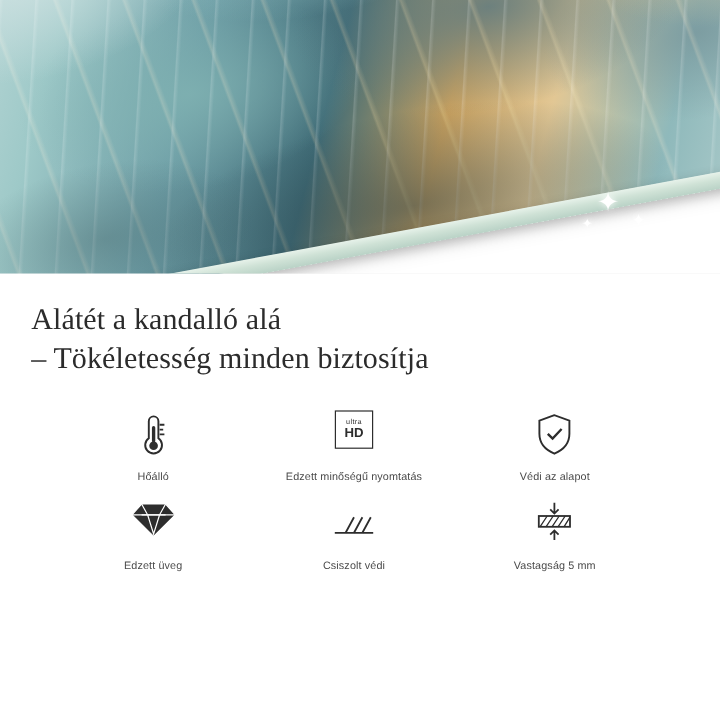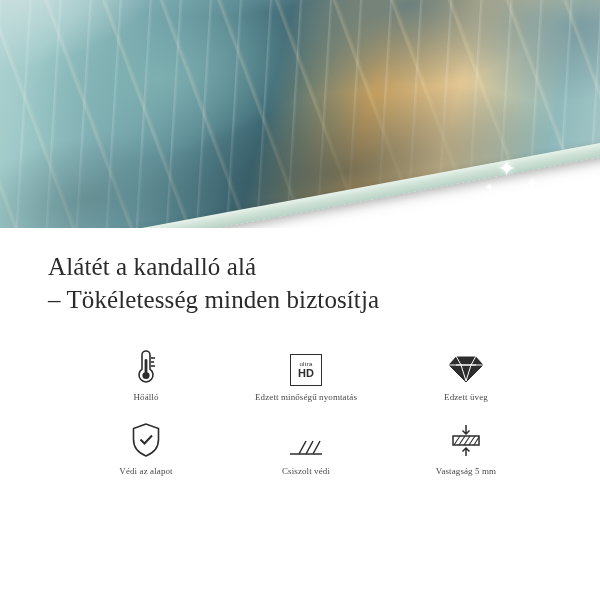--- a/index.html
+++ b/index.html
@@ -89,21 +89,21 @@
     line-height: 1;
     text-shadow: 0 0 6px rgba(255,255,255,0.95);
     user-select: none;
   }
   .sparkle.s1 { right: 84px; top: 158px; font-size: 22px; }
   .sparkle.s2 { right: 62px; top: 176px; font-size: 14px; }
   .sparkle.s3 { right: 106px; top: 182px; font-size: 11px; }
 
   
   .content {
-    padding: 22px 36px 0 48px;
+    padding: 22px 36px 0 26px;
   }
   .headline {
     font-family: "Liberation Serif", serif;
     font-size: 25px;
     line-height: 1.32;
     color: #2b2b2b;
     font-weight: 400;
     margin: 0 0 16px 0;
     letter-spacing: .1px;
   }
@@ -127,30 +127,29 @@
   }
   .feature {
     display: flex;
     flex-direction: column;
     align-items: center;
     justify-content: flex-start;
   }
   .feature-icon {
     height: 44px;
     display: flex;
-    align-items: flex-end;
+    align-items: flex-start;
     justify-content: center;
   }
   .feature-label {
     margin-top: 6px;
     font-size: 9px;
     color: #4a4a4a;
     text-align: center;
     letter-spacing: .1px;
-    font-family: Liberation Serif, serif;
   }
   .ultrahd {
     width: 30px;
     height: 30px;
     border: 1.6px solid #2d2d2d;
     display: flex;
     flex-direction: column;
     align-items: center;
     justify-content: center;
     line-height: 1;
@@ -212,37 +211,37 @@
           <div class="ultrahd">
             <span class="u-top">ultra</span>
             <span class="u-bot">HD</span>
           </div>
         </div>
         <div class="feature-label">Edzett minőségű nyomtatás</div>
       </div>
 
       <div class="feature">
         <div class="feature-icon">
+          <svg width="34" height="40" viewBox="0 0 34 40" fill="none" stroke="#2d2d2d" stroke-width="1.6">
+            <path d="M17 4 4.5 8.5v11c0 8 5.4 13.6 12.5 16.5 7.1-2.9 12.5-8.5 12.5-16.5v-11L17 4z"></path>
+            <path d="M11.5 19.5l4 4 7.5-8" stroke-width="2"></path>
+          </svg>
+        </div>
+        <div class="feature-label">Védi az alapot</div>
+      </div>
+
+      <div class="feature">
+        <div class="feature-icon">
           <svg width="38" height="34" viewBox="0 0 38 34" fill="#2d2d2d" stroke="#ffffff" stroke-width="1">
             <path d="M9 4h20l8 9-18 18L1 13l8-9z"></path>
             <path d="M9 4l5 9-5 0M29 4l-5 9 5 0M14 13h10l-5 16-5-16z" stroke="#ffffff" stroke-width="1" fill="none"></path>
             <path d="M1 13h36" stroke="#ffffff" stroke-width="1"></path>
           </svg>
         </div>
         <div class="feature-label">Edzett üveg</div>
-      </div>
-
-      <div class="feature">
-        <div class="feature-icon">
-          <svg width="34" height="40" viewBox="0 0 34 40" fill="none" stroke="#2d2d2d" stroke-width="1.6">
-            <path d="M17 4 4.5 8.5v11c0 8 5.4 13.6 12.5 16.5 7.1-2.9 12.5-8.5 12.5-16.5v-11L17 4z"></path>
-            <path d="M11.5 19.5l4 4 7.5-8" stroke-width="2"></path>
-          </svg>
-        </div>
-        <div class="feature-label">Védi az alapot</div>
       </div>
 
       <div class="feature">
         <div class="feature-icon">
           <svg width="40" height="34" viewBox="0 0 40 34" fill="none" stroke="#2d2d2d" stroke-width="1.5">
             <path d="M4 28h32"></path>
             <path d="M13 28l7-13M20 28l7-13M27 28l7-13"></path>
           </svg>
         </div>
         <div class="feature-label">Csiszolt védi</div>

